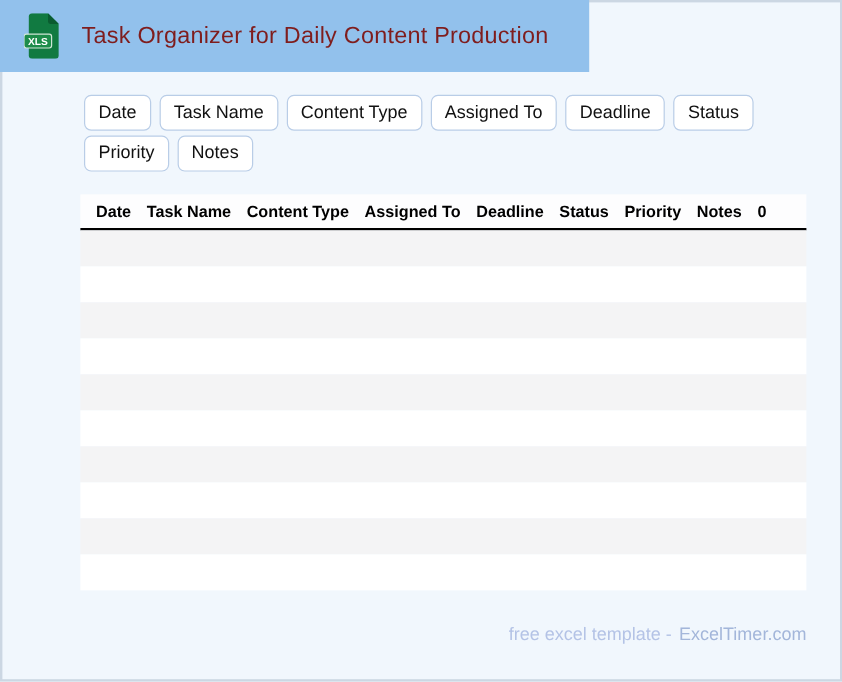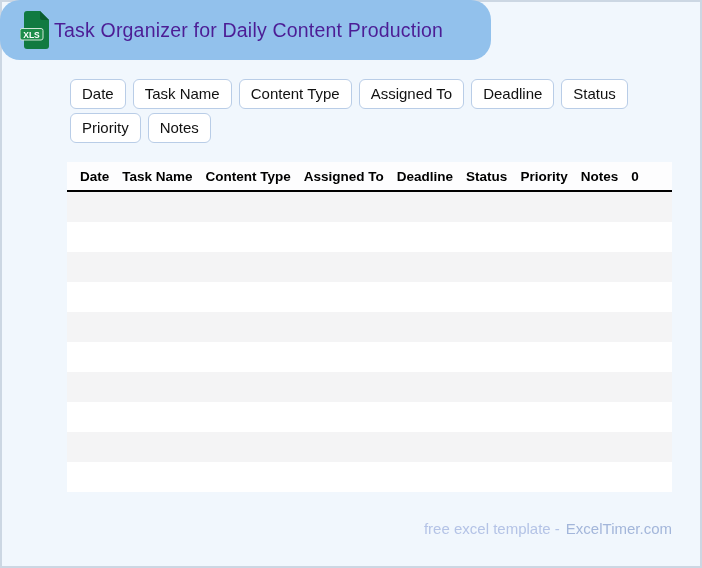--- a/index.html
+++ b/index.html
@@ -18,26 +18,25 @@
   .header {
     position: absolute;
     left: -2px;
     top: -2px;
     width: 491px;
     height: 60px;
     background: #92c1ec;
     display: flex;
     align-items: center;
     padding-left: 20px;
-    border-radius: 20px;
   }
   .file-icon { display: block; flex: 0 0 auto; }
   .title {
-    margin-left: 5px;
-    color: #4c1d95;
+    margin-left: 19px;
+    color: #7f1d1d;
     font-size: 19.5px;
     font-weight: 400;
     letter-spacing: 0.2px;
     white-space: nowrap;
   }
   
   .chips {
     position: absolute;
     left: 68px;
     top: 77px;

